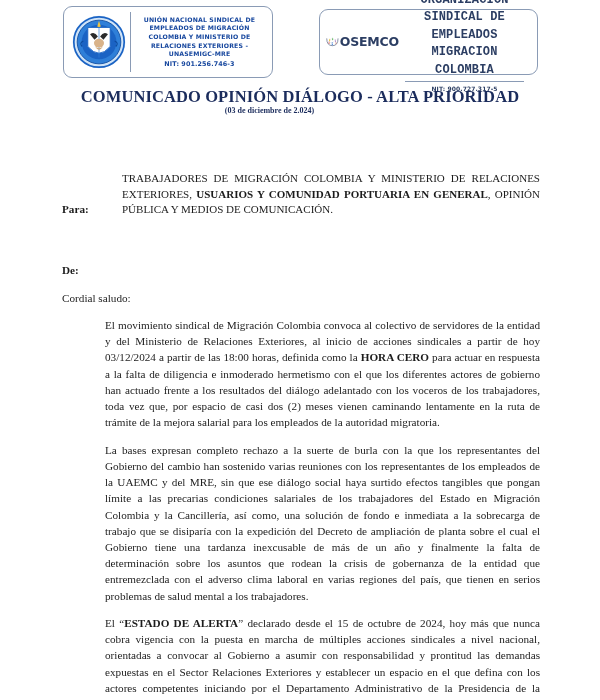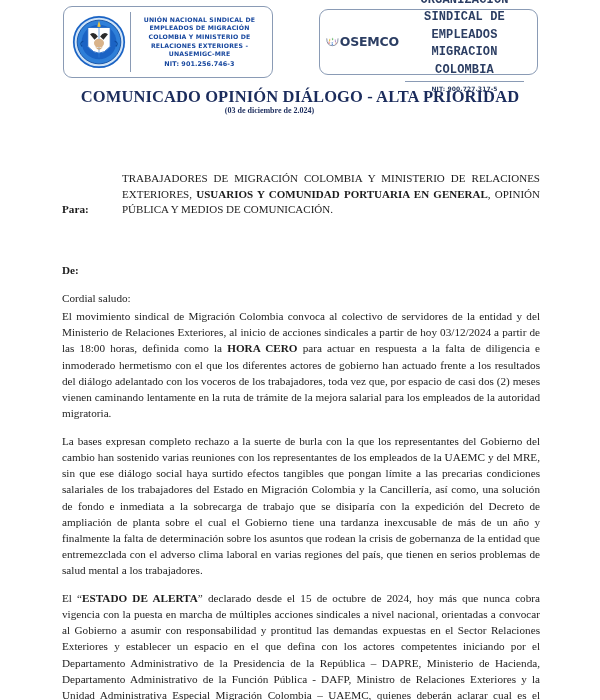--- a/index.html
+++ b/index.html
@@ -186,25 +186,26 @@
     line-height: 1.42;
     text-align: justify;
     text-justify: inter-word;
   }
   .para {
     font-size: 11.2px;
     line-height: 1.45;
     text-align: justify;
     text-justify: inter-word;
     margin-bottom: 11px;
+    margin-left: 43px;
   }
   .salute {
     font-size: 11.2px;
     line-height: 1.45;
-    margin-bottom: 2px;
+    margin-bottom: 11px;
     text-align: left;
   }
   b { font-weight: bold; }
   .uline { font-weight: bold; text-decoration: underline; }
 </style>
 </head>
 <body>
 
 <div class="page">
 

